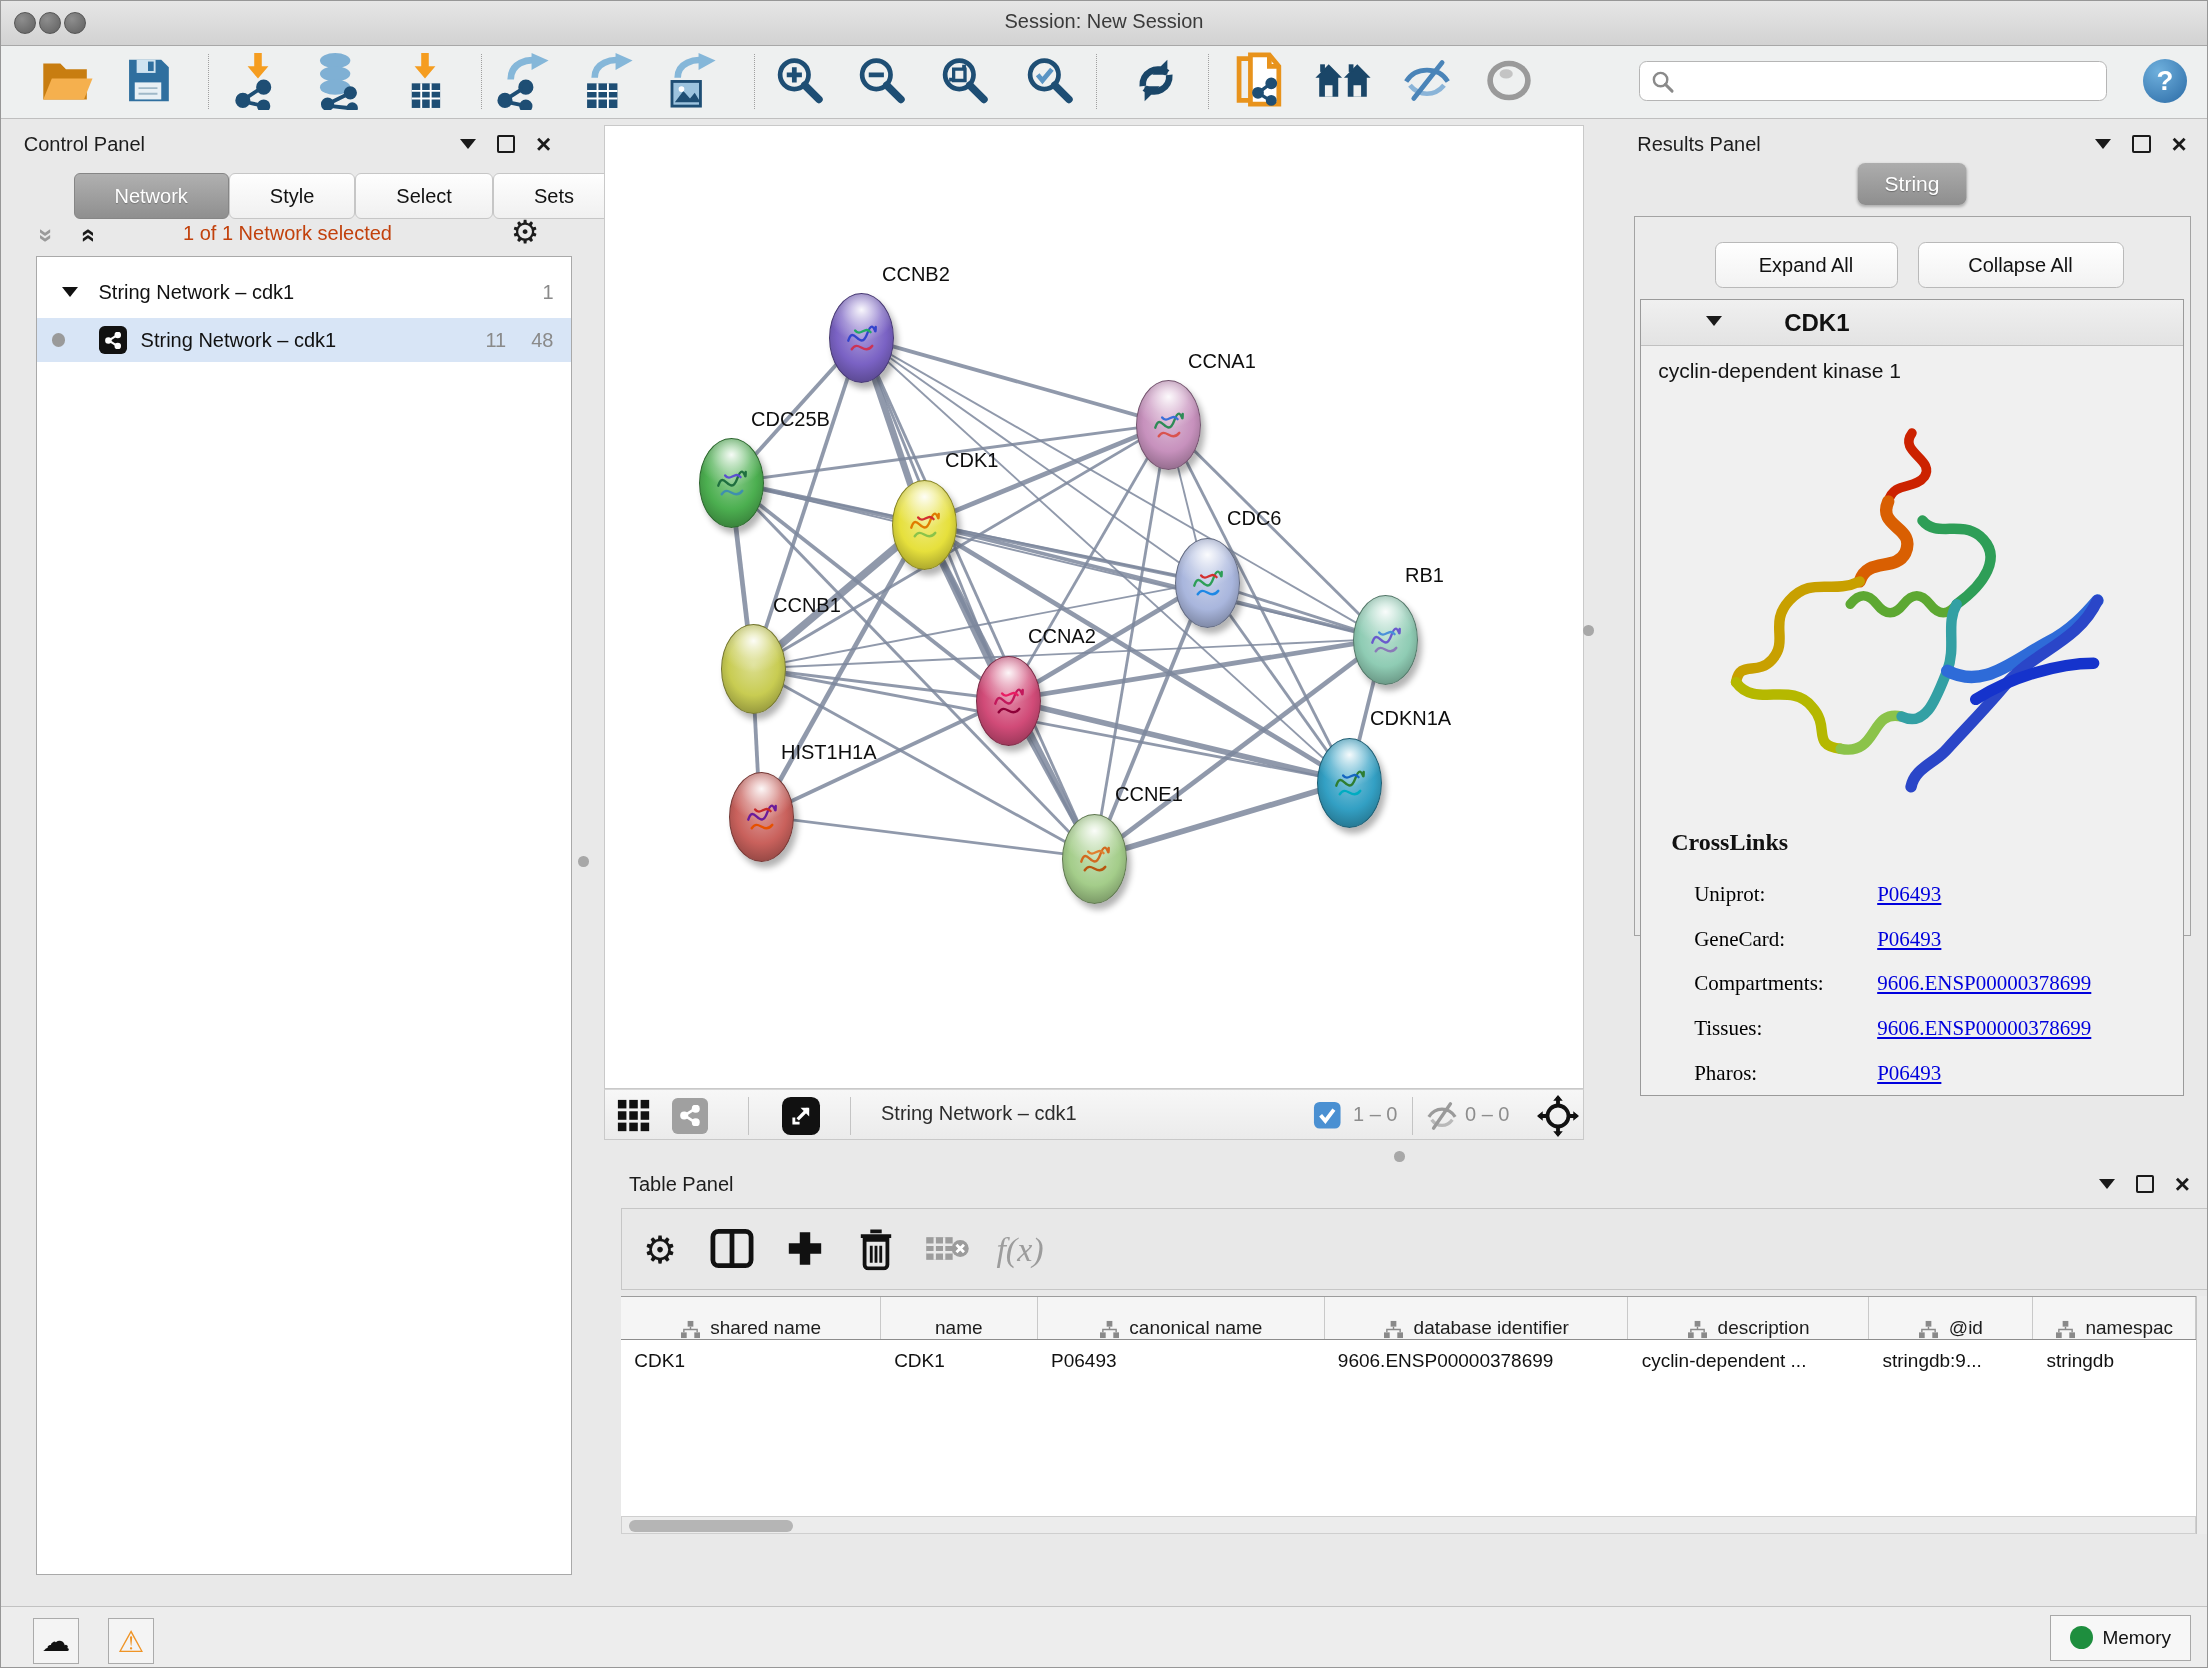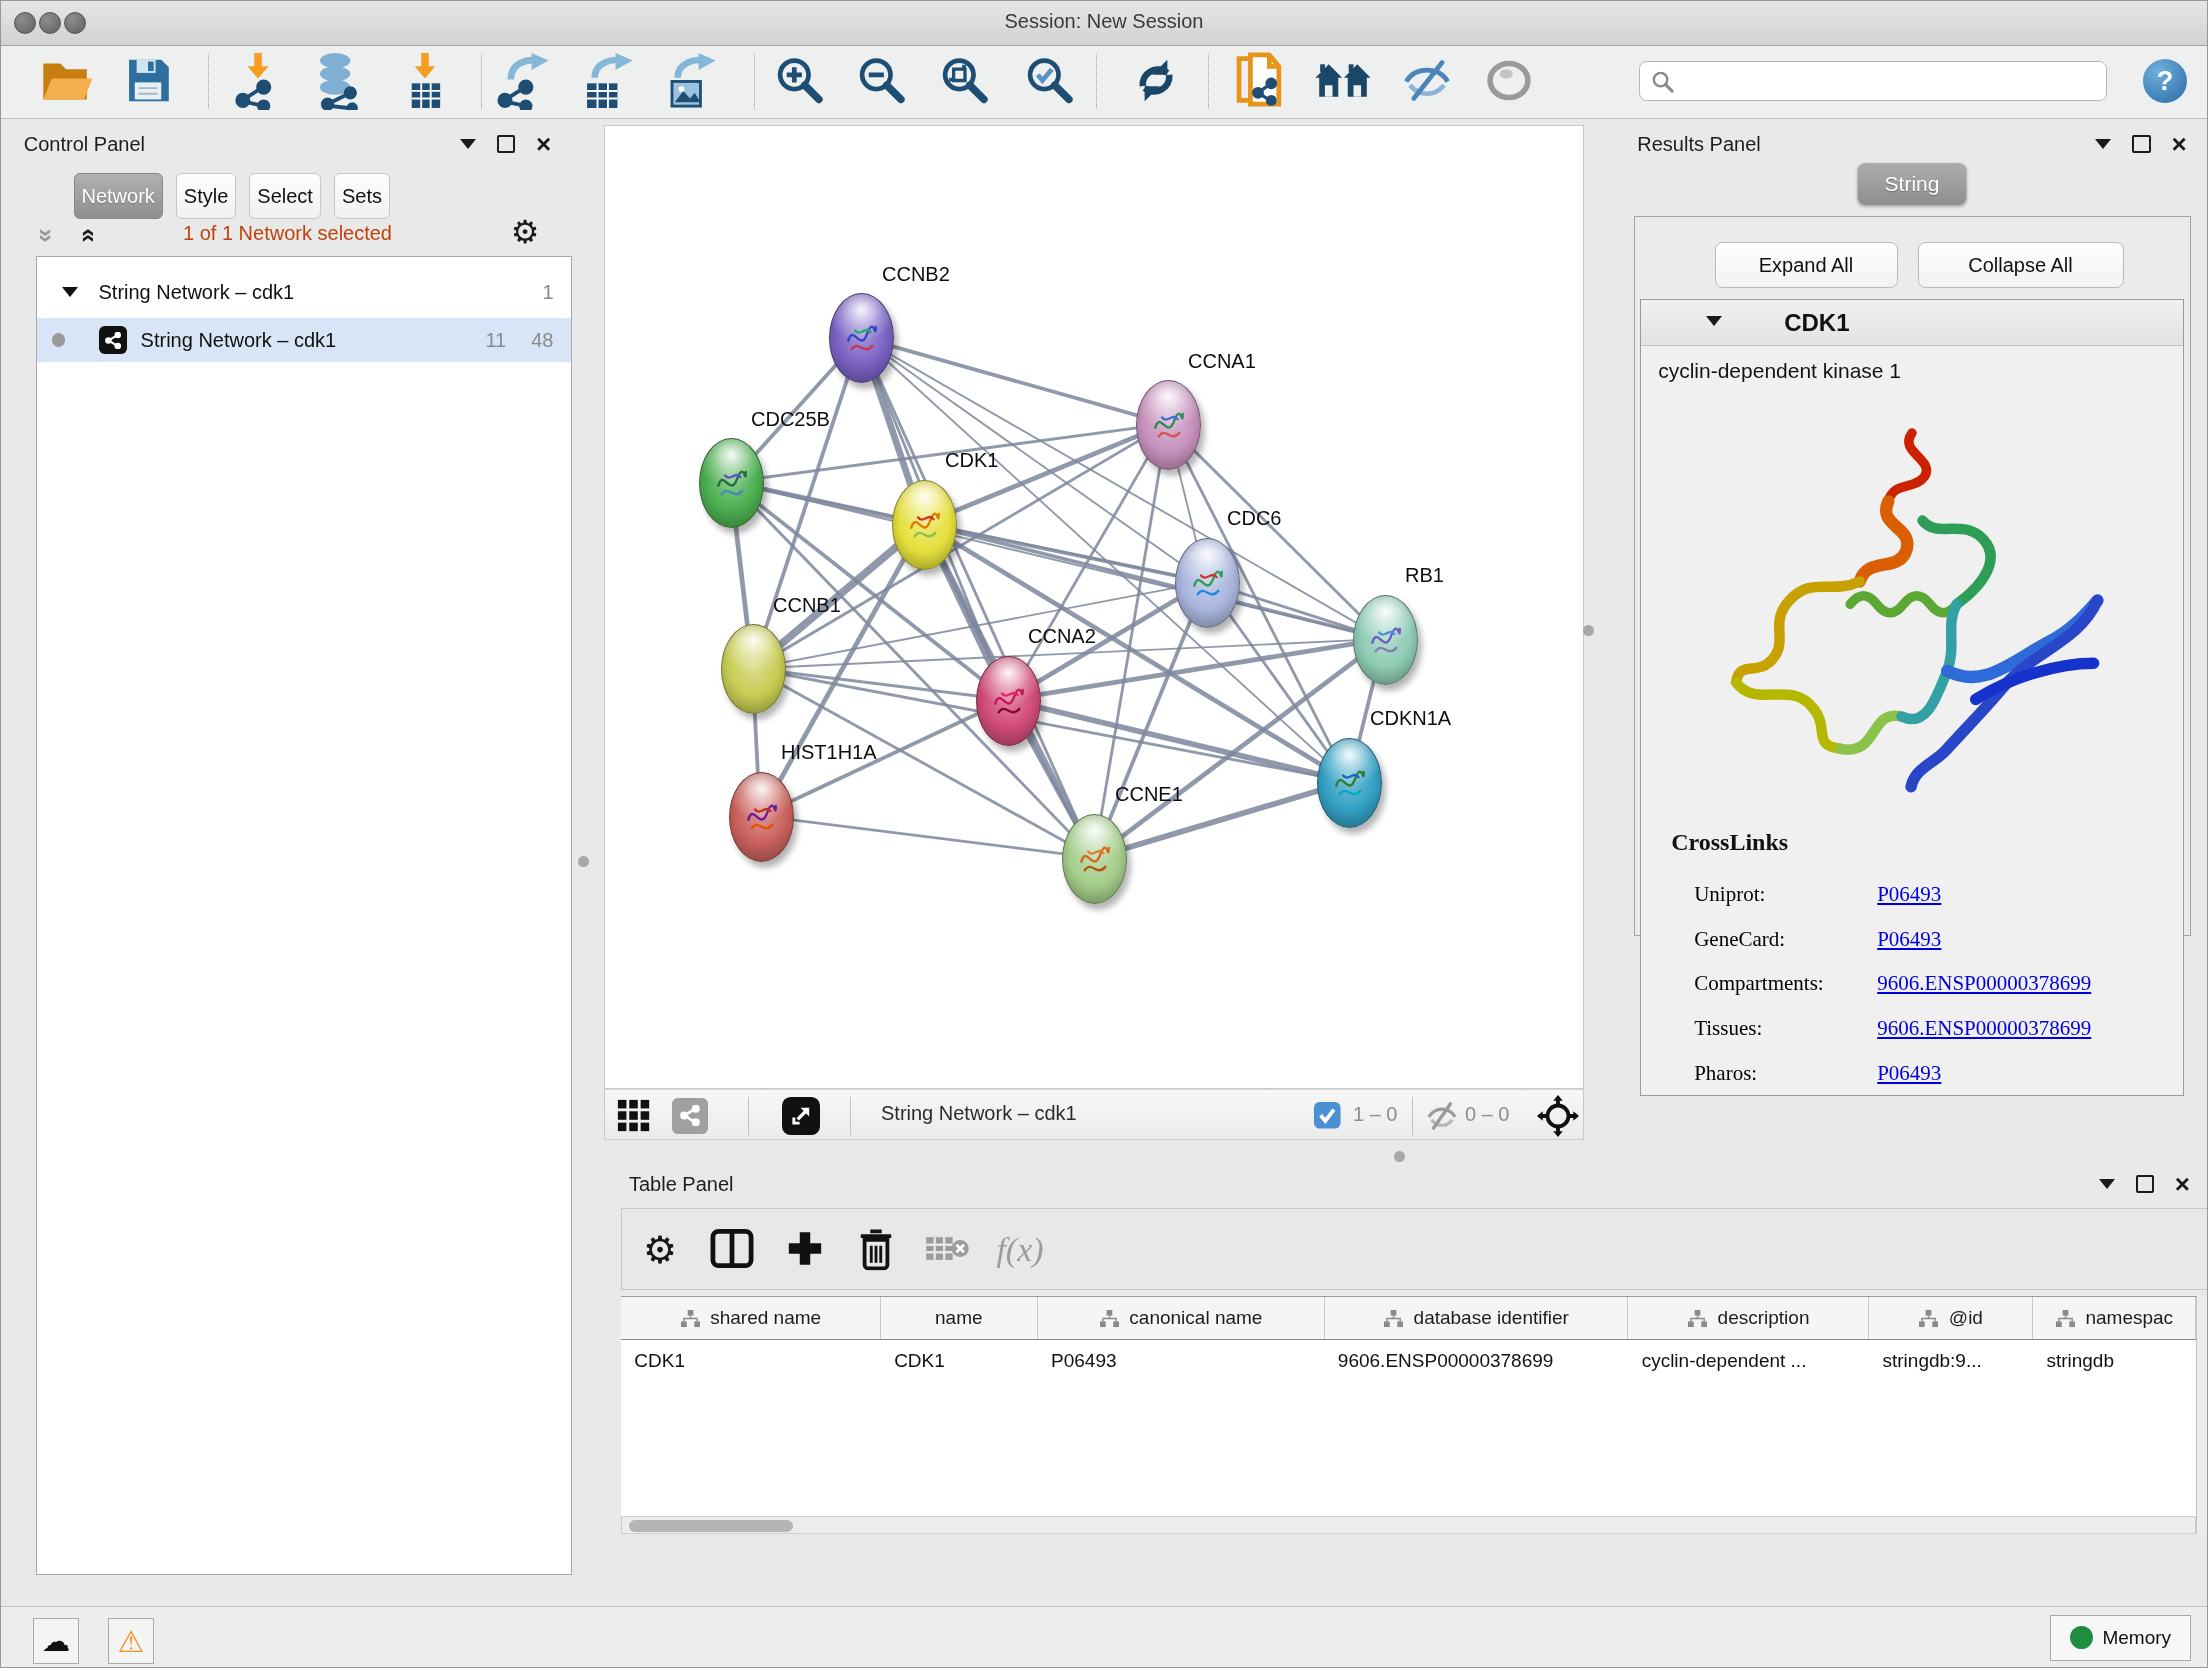--- a/index.html
+++ b/index.html
@@ -23,21 +23,21 @@
            background:radial-gradient(circle at 35% 28%,#6fb0dd,#2a6aa5);color:#fff;font-weight:bold;font-size:27.6px;
            display:flex;align-items:center;justify-content:center;}
   
   .phdr-title{font-size:20px;color:#1d1d1d;}
   .wctl{display:flex;align-items:center;gap:21px;}
   .wc-menu{width:0;height:0;border-left:8.6px solid transparent;border-right:8.6px solid transparent;border-top:10.5px solid #1a1a1a;}
   .wc-max{width:14.3px;height:14.3px;border:2.4px solid #1a1a1a;border-radius:1.9px;}
   .wc-close{font-size:26px;font-weight:bold;color:#1a1a1a;line-height:14.3px;}
   
   .cptab{height:44px;display:flex;align-items:center;justify-content:center;font-size:20px;color:#111;
-         background:linear-gradient(#fefefe,#f0f0f0);border:1px solid #c6c6c6;border-radius:6px;margin-right:13px;padding:0 7px;}
+         background:linear-gradient(#fefefe,#f0f0f0);border:1px solid #c6c6c6;border-radius:6px;margin-right:0;padding:0 40px;}
   .cptab.active{background:linear-gradient(#b0b0b0,#8f8f8f);color:#fff;border-color:#868686;text-shadow:0 1px 1px rgba(0,0,0,.25);}
   .chev{display:inline-block;font-size:26px;font-weight:bold;line-height:19px;}
   .listbox{position:absolute;left:25px;top:131px;width:536px;height:1319px;background:#fff;border:1px solid #a9a9a9;box-sizing:border-box;}
   .trirow{width:0;height:0;border-left:8.6px solid transparent;border-right:8.6px solid transparent;border-top:10.5px solid #111;}
   .netrow2{position:absolute;left:0;top:61px;width:100%;height:44px;background:#d8e5f6;display:flex;align-items:center;}
   .cnt{color:#8a8a8a;font-size:20px;}
   .shareic{display:inline-flex;align-items:center;justify-content:center;background:#111;border-radius:5.7px;}
   
   .canvas{position:absolute;left:603px;top:124px;width:980px;height:964px;background:#fff;border:1px solid #c9c9c9;box-sizing:border-box;}
   .nlabel{position:absolute;font-size:20px;color:#0d0d0d;white-space:nowrap;}
@@ -60,21 +60,21 @@
           border-bottom:1px solid #c0c0c0;box-sizing:border-box;}
   .serif{font-family:"Liberation Serif",serif;}
   .clrow{position:absolute;left:0;width:100%;font-size:21px;}
   .clrow a{color:#0000dd;text-decoration:underline;}
   
   .tp-toolbar{position:absolute;left:620px;top:1207px;width:1588px;height:82px;background:#e8e8e8;
               border:1px solid #c6c6c6;box-sizing:border-box;}
   .tpicon{position:absolute;top:41px;transform:translate(-50%,-50%);}
   .thead{position:absolute;left:620px;top:1295px;width:1575px;height:44px;background:#f5f5f5;display:flex;
          border-top:1px solid #9c9c9c;border-bottom:1px solid #8c8c8c;box-sizing:border-box;}
-  .th{display:flex;align-items:center;justify-content:center;gap:9.5px;font-size:19px;color:#1c1c1c;
+  .th{display:flex;align-items:flex-end;justify-content:center;gap:9.5px;font-size:19px;color:#1c1c1c;
       border-right:1px solid #c9c9c9;box-sizing:border-box;overflow:hidden;}
   .trowwrap{position:absolute;left:620px;top:1339px;width:1575px;height:176px;background:#fff;}
   .trow{display:flex;height:42px;align-items:center;}
   .td{padding-left:13.3px;font-size:19px;color:#111;box-sizing:border-box;overflow:hidden;white-space:nowrap;}
   .hscroll{position:absolute;left:620px;top:1515px;width:1575px;height:18px;background:#ececec;border:1px solid #cfcfcf;box-sizing:border-box;}
   .hthumb{position:absolute;left:6.7px;top:2.9px;width:164px;height:12.4px;background:#b5b5b5;border-radius:6.7px;}
   .vscroll{position:absolute;left:2195px;top:1295px;width:13.3px;height:238px;background:#ececec;border-left:1px solid #c2c2c2;box-sizing:border-box;}
   .btab{height:46px;display:flex;align-items:center;justify-content:center;font-size:21px;color:#111;
         background:#fff;border:1px solid #cfcfcf;}
   .btab.active{background:linear-gradient(#a9a9a9,#8e8e8e);color:#fff;text-shadow:0 1px 1px rgba(0,0,0,.3);}

